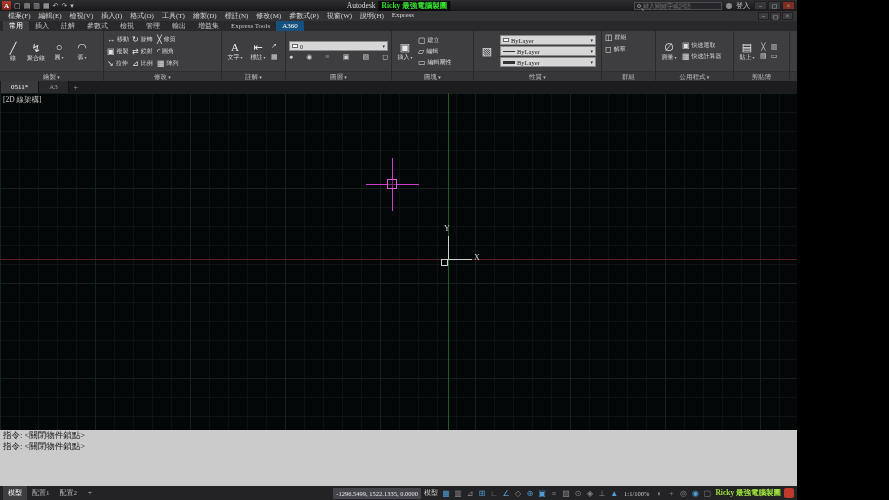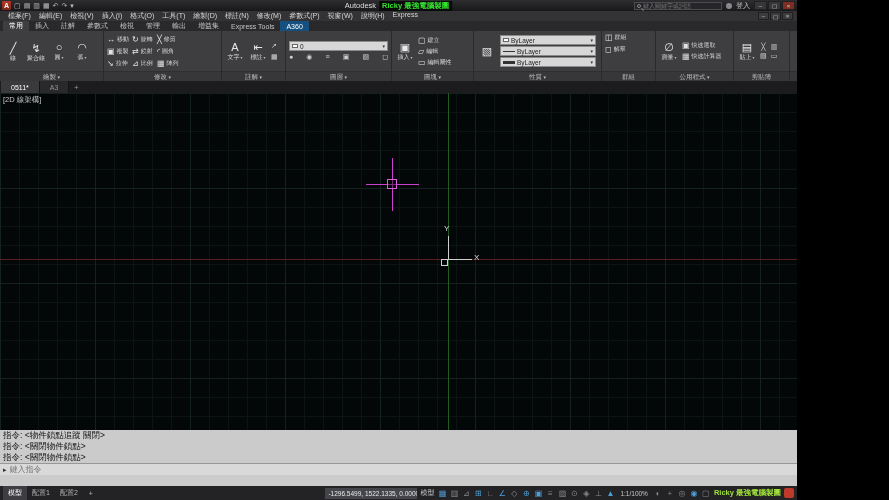--- a/index.html
+++ b/index.html
@@ -1,17 +1,17 @@
 <!DOCTYPE html>
 <html><head>
 <meta charset="utf-8">
 <style>
   *{margin:0;padding:0;box-sizing:border-box}
   html,body{background:#000}
-  .app{position:relative;width:797px;height:500px;font-family:Liberation Sans, sans-serif;overflow:hidden;background:#fca5a5;color:#ddd}
+  .app{position:relative;width:797px;height:500px;font-family:Liberation Serif, serif;overflow:hidden;background:#fca5a5;color:#ddd}
 
   
   .titlebar{height:11px;background:linear-gradient(#2e2e30,#18181a);display:flex;align-items:center;padding:0 2px;gap:3px;font-size:7px;position:relative}
   .acad-logo{width:9px;height:9px;background:linear-gradient(#b43a2b,#7e2417);color:#fff;font-size:7px;font-weight:bold;display:flex;align-items:center;justify-content:center;border-radius:1px;flex:none}
   .qat{display:flex;gap:3px;color:#b9b9b9;align-items:center}
   .title-center{position:absolute;left:50%;top:0;height:11px;transform:translateX(-50%);display:flex;align-items:center;gap:3px;font-size:7.5px;color:#ddd;white-space:nowrap}
   .title-hl{background:#0a0a0a;color:#35e02f;padding:0 3px;font-weight:bold}
   .title-right{margin-left:auto;display:flex;align-items:center;gap:4px}
   .searchbox{display:flex;align-items:center;background:#26262a;border:1px solid #4c4c50;height:8px;width:88px;padding:0 2px;gap:2px}
   .searchbox input{flex:1;background:transparent;border:none;outline:none;color:#999;font-size:6px;font-family:inherit;min-width:0}
@@ -434,28 +434,23 @@
       <span class="vc-w">西</span>
       <span class="vc-s">南</span>
       <div class="vc-face">上</div>
     </div>
     <div class="vc-wcs">WCS</div>
   </div>
 
   <div class="cmdwin">
     <div>
 
-    <div class="cmd-line">指令: &lt;物件鎖點追蹤 關閉&gt;</div>
         <div class="cmd-line">指令: &lt;關閉物件鎖點&gt;</div>
         <div class="cmd-line">指令: &lt;關閉物件鎖點&gt;</div>
       </div>
-    <div class="cmd-inputrow">
-      <span class="cmd-arrow">▸</span>
-      <input placeholder="鍵入指令" style="">
-    </div>
   </div>
 
   <div class="statusbar">
     <div style="display:flex">
 
     <span class="ltab active">模型</span>
         <span class="ltab">配置1</span>
         <span class="ltab">配置2</span>
       </div>
     <span class="ltab-add">+</span>

